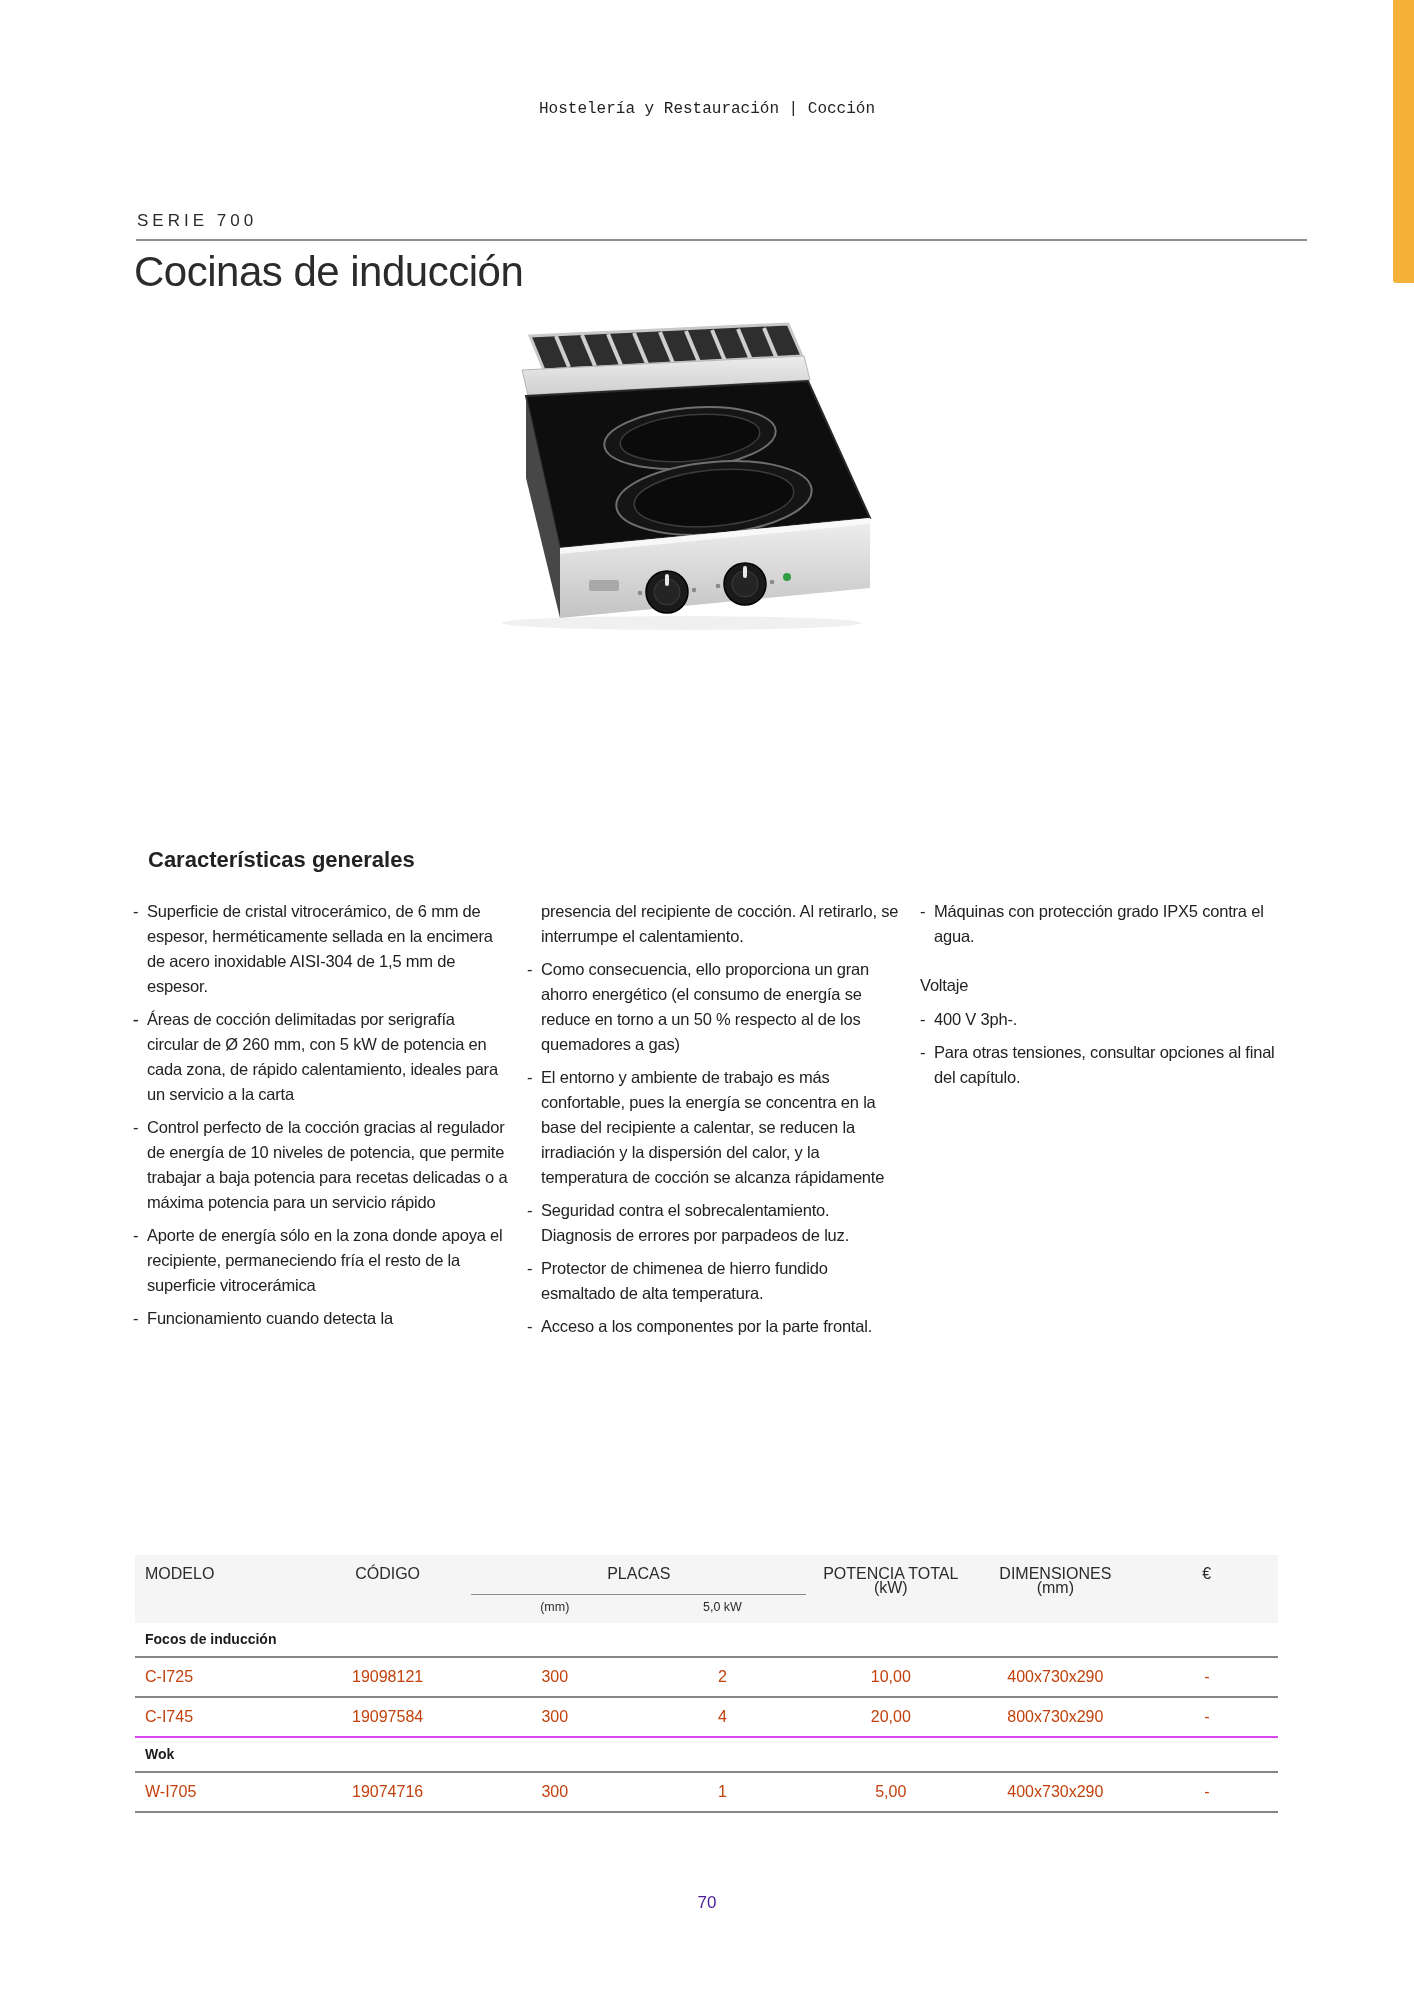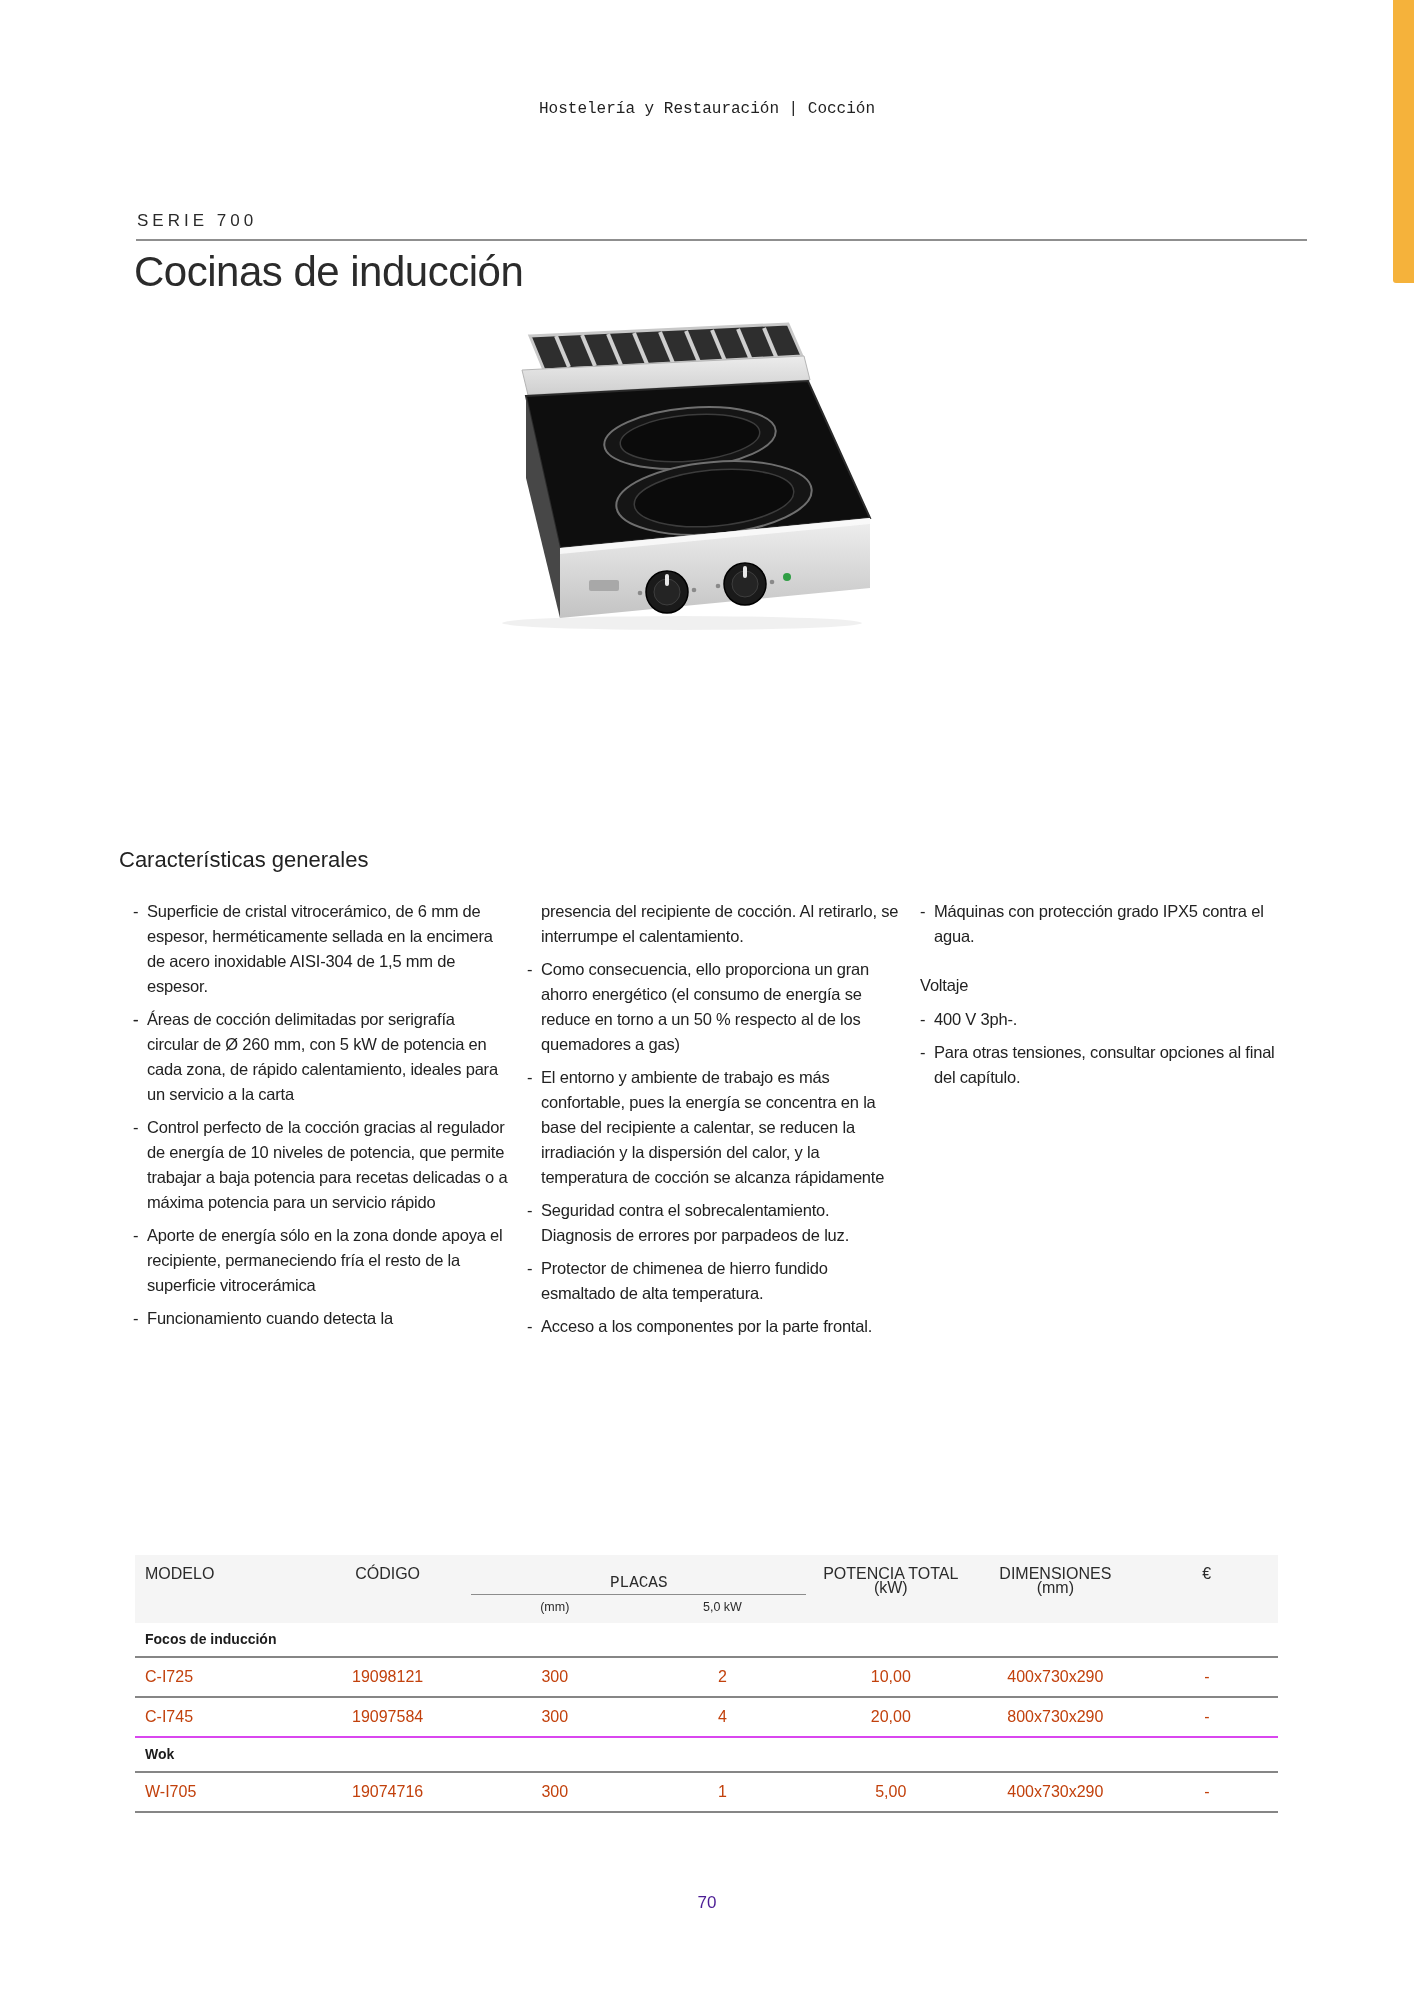--- a/index.html
+++ b/index.html
@@ -58,24 +58,24 @@
   
   .product-illustration {
     position: absolute;
     left: 472px; top: 296px;
     width: 410px; height: 335px;
   }
 
   
   .features-heading {
     position: absolute;
-    left: 119px; top: 847px;
+    left: 148px; top: 847px;
     margin: 0;
     font-size: 22px;
-    font-weight: 400;
+    font-weight: 700;
     color: #222;
   }
   .features {
     position: absolute;
     left: 133px; top: 899px;
     width: 1170px;
     display: flex;
     font-size: 16.5px;
     line-height: 25px;
     letter-spacing: -0.2px;
@@ -109,23 +109,22 @@
     line-height: 14px;
     color: #2b2b2b;
     text-align: center;
   }
   .hcell.left { text-align: left; padding-left: 10px; }
   .hcell.group {
     grid-column: 3 / 5;
     border-bottom: 1px solid #8c8c8c;
     padding-bottom: 4px;
     display: flex;
-    align-items: flex-end;
+    align-items: flex-start;
     justify-content: center;
-    font-family: Liberation Mono, monospace;
   }
   .hcell.dim span { display: block; }
   .hrow2 { margin-top: 5px; }
   .hcell.sub { font-size: 12.5px; }
 
   .tbody { border-bottom: 2px solid #868686; }
   .section-row {
     padding: 8px 10px 9px 10px;
   }
   .section-row.rule { border-top: 2px solid #d946ef; }

